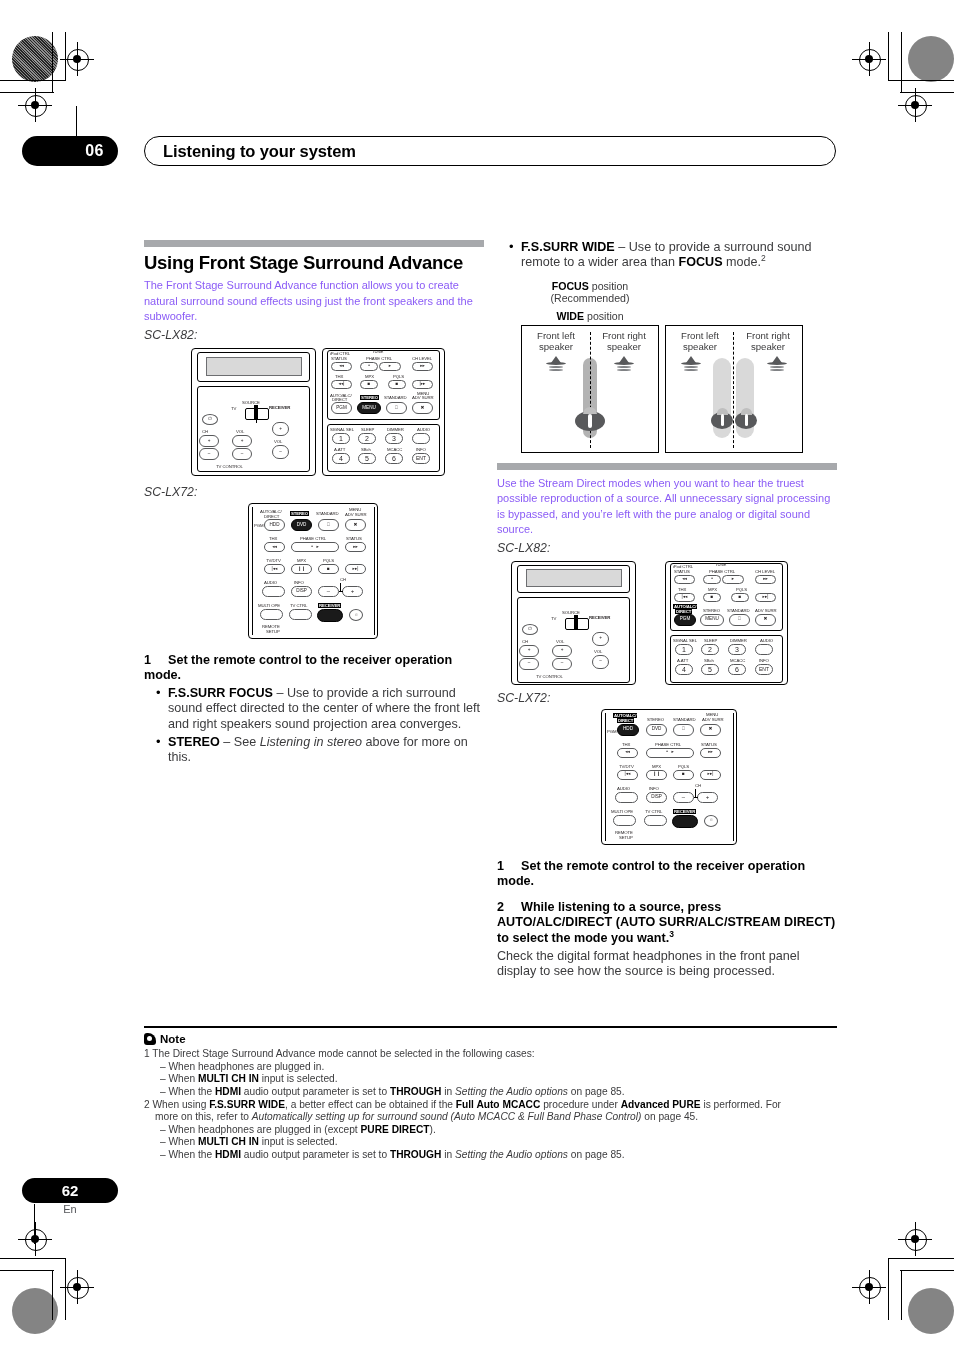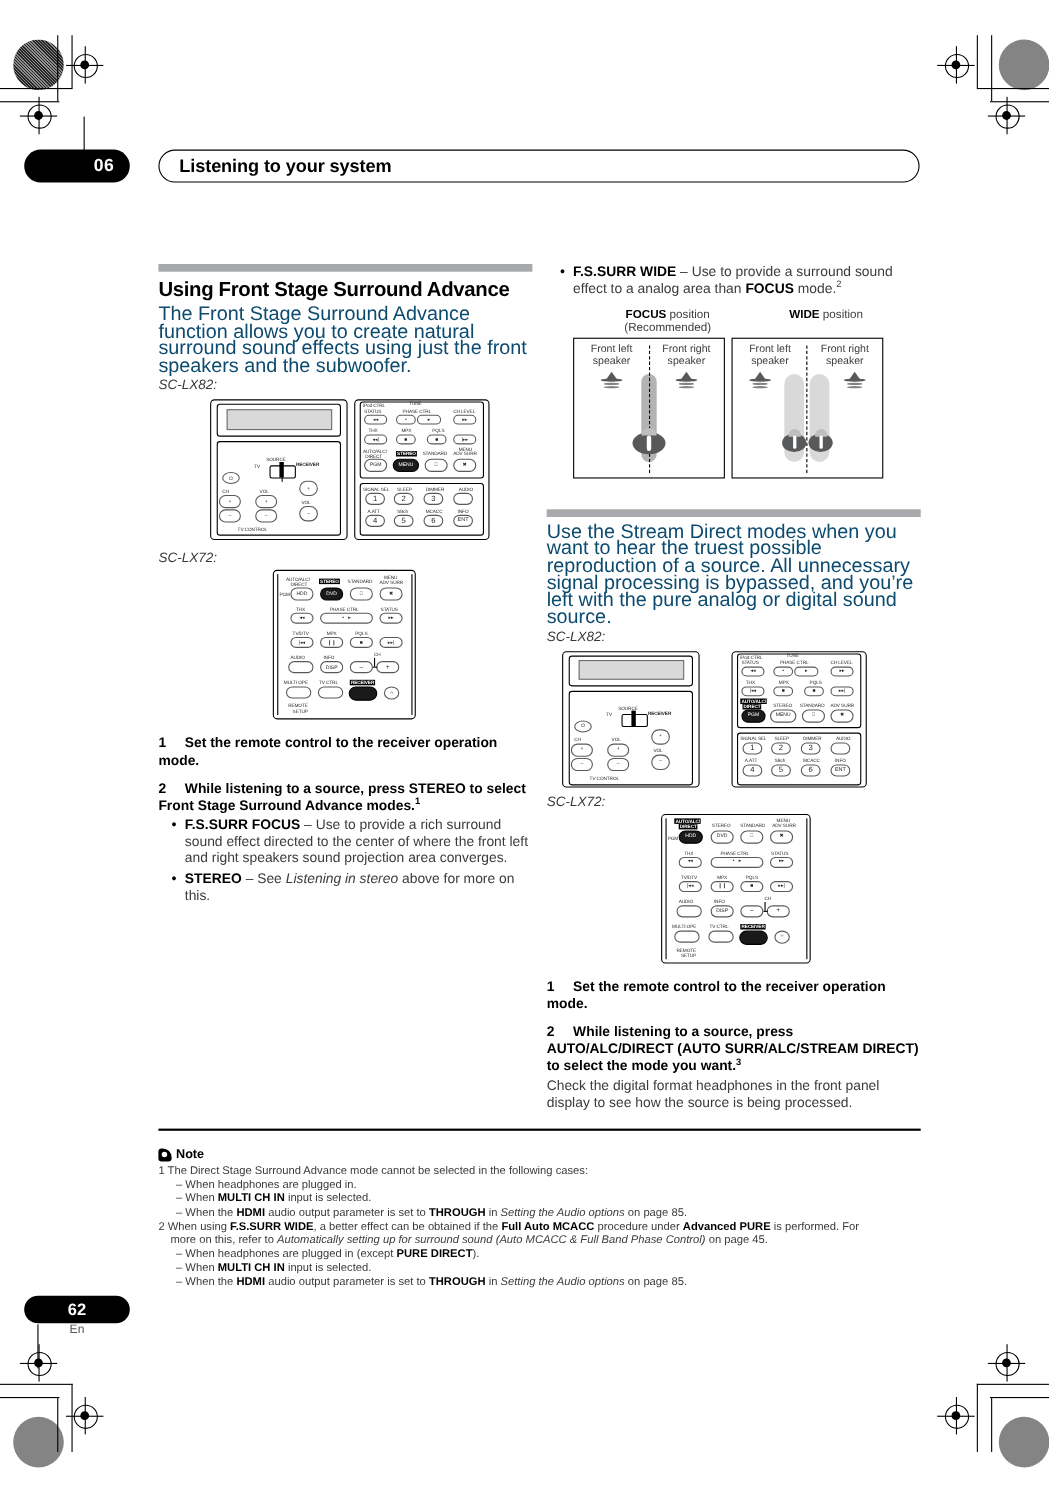--- a/index.html
+++ b/index.html
@@ -73,21 +73,21 @@
   .col-right { left:497px; top:240px; }
 
   .rule {
     height:7px; background:#a7a9ac; margin-bottom:6px;
   }
   h2.sec {
     font-size:18.5px; font-weight:bold; margin:0 0 5px 0;
     color:#000; letter-spacing:-.3px; line-height:1.1;
   }
   p.body {
-    font-size:18px; line-height:15.5px; margin:0 0 2px 0; color:#0c4a6e;
+    font-size:11px; line-height:15.5px; margin:0 0 2px 0; color:#8b5cf6;
   }
   .model { font-size:12.3px; font-style:italic; color:#3b3b3d; margin:3px 0 4px 0; }
 
   .step {
     font-size:12.6px; line-height:15.6px; font-weight:bold; color:#000;
     margin:10px 0 2px 0;
   }
   .step .num { display:inline-block; width:24px; }
   ul.bullets { list-style:none; margin:2px 0 0 0; padding:0 0 0 14px; }
   ul.bullets li {
@@ -177,21 +177,21 @@
   }
   .lab.hl { background:#000; color:#fff; font-weight:bold; padding:0 1px; }
   .lab.b { font-weight:bold; }
   .sourceswitch { position:absolute; border:1.2px solid #000; border-radius:2px; background:#fff; }
   .sourceknob { position:absolute; background:#000; }
 
   
   .note-wrap { position:absolute; left:144px; top:1026px; width:693px; }
   .note-rule { height:2.2px; background:#000; }
   .note-head {
-    display:flex; gap:4px; margin-top:16px; margin-bottom:3px;
+    display:flex; gap:4px; margin-top:5px; margin-bottom:3px;
   }
   .note-icon {
     width:12px; height:12px; background:#000; border-radius:3px 8px 3px 3px;
     position:relative; flex:0 0 auto;
   }
   .note-icon::after {
     content:""; position:absolute; left:3px; top:3px; width:5px; height:5px;
     background:#fff; border-radius:50%;
   }
   .note-head .t { font-size:11.5px; font-weight:bold; color:#000; }
@@ -401,43 +401,40 @@
       <div class="btn" style="left:145px;top:106px;width:23px;height:11px;"></div>
       <div class="btn dark" style="left:173px;top:106px;width:26px;height:13px;"></div>
       <div class="btn round" style="left:205px;top:106px;width:14px;height:12px;">☼</div>
       <div class="lab" style="left:118px;top:121px;">REMOTE</div>
       <div class="lab" style="left:122px;top:126px;">SETUP</div>
     </div>
 
     <div class="step">
       <span class="num">1</span><span>Set the remote control to the receiver operation mode.</span>
     </div>
-    <div class="step">
-      <span class="num">2</span><span>While listening to a source, press STEREO to select Front Stage Surround Advance modes.</span><sup>1</sup>
-    </div>
     <ul class="bullets">
       <li>
         <b>F.S.SURR FOCUS</b><span> – Use to provide a rich surround sound effect directed to the center of where the front left and right speakers sound projection area converges.</span>
       </li>
       <li>
         <b>STEREO</b><span> – See </span><i>Listening in stereo</i><span> above for more on this.</span>
       </li>
     </ul>
   </div>
 
   <div class="col col-right">
 
     <ul class="bullets" style="margin-top:0;">
       <li>
-        <b>F.S.SURR WIDE</b><span> – Use to provide a surround sound effect to a analog area than </span><b>FOCUS</b><span> mode.</span><sup>2</sup>
+        <b>F.S.SURR WIDE</b><span> – Use to provide a surround sound remote to a wider area than </span><b>FOCUS</b><span> mode.</span><sup>2</sup>
       </li>
     </ul>
 
     <div class="fig-wrap">
-      <div style="display:flex; gap:6px; justify-content:center; padding-left:24px;">
+      <div style="display:flex; gap:6px; justify-content:center; padding-left:24px;flex-direction:column;">
         <div style="width:138px;">
           <div class="fig-caption">
             <b>FOCUS</b><span> position</span>
           </div>
           <div class="fig-caption">(Recommended)</div>
         </div>
         <div style="width:138px;">
           <div class="fig-caption">
             <b>WIDE</b><span> position</span>
           </div>

